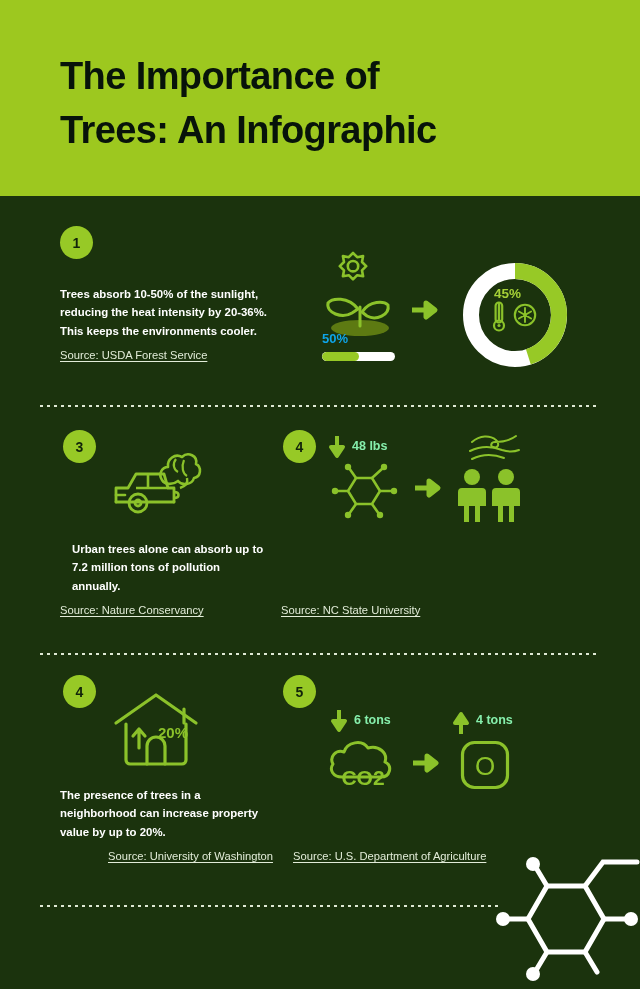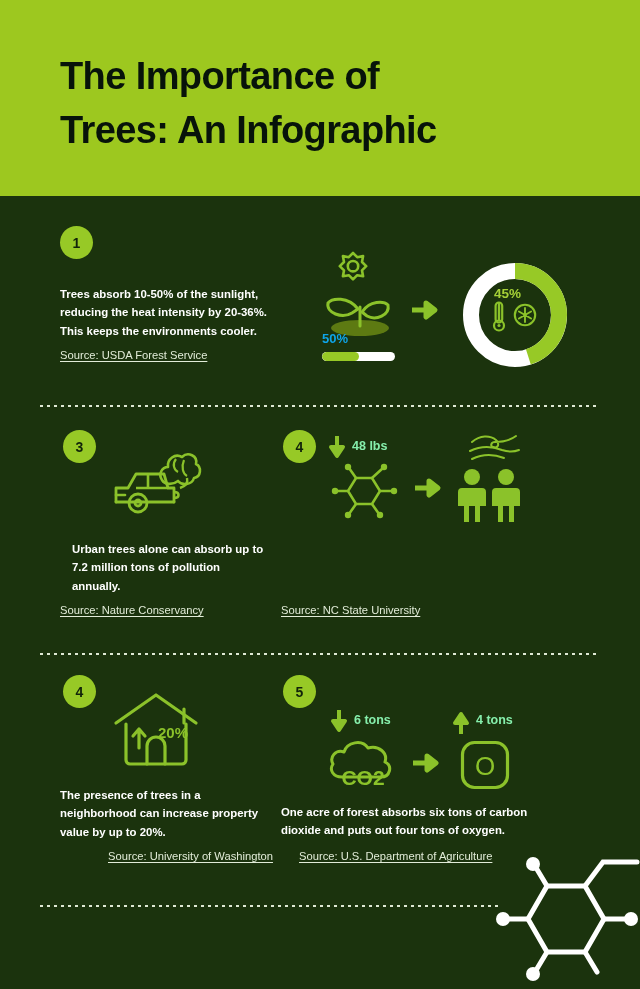--- a/index.html
+++ b/index.html
@@ -281,22 +281,21 @@
     </svg>
   </div>
 
   <div class="ico" style="left:460px; top:740px;">
     <svg width="50" height="50" viewBox="0 0 50 50">
       <rect x="2.5" y="2.5" width="45" height="45" rx="12" fill="none" stroke="#8bc22a" stroke-width="3.2"></rect>
       <text x="25" y="35" fill="#8bc22a" text-anchor="middle" font-family="Liberation Sans, sans-serif" font-size="26">O</text>
     </svg>
   </div>
 
-  <div class="body-text" style="left:281px; top:803px; width:284px;">One acre of forest absorbs six tons of carbon dioxide and puts out four tons of oxygen.</div>
-  <div class="source" style="left:299px; top:850px;">Source: U.S. Department of Agriculture</div>
+  <div class="source" style="left:293px; top:850px;">Source: U.S. Department of Agriculture</div>
 
   <div class="divider" style="left:40px; top:905px; width:462px;"></div>
 
   <div class="ico" style="left:505px; top:852px;">
     <svg width="140" height="137" viewBox="0 0 140 137">
       <g stroke="#ffffff" stroke-width="5" fill="none" stroke-linecap="round">
         <path d="M42 34 L80 34 L99 67 L80 100 L42 100 L23 67 Z"></path>
         <path d="M42 34 L30 14 M80 34 L98 10 L132 10 M99 67 L124 67 M80 100 L92 120 M42 100 L30 120 M23 67 L0 67"></path>
       </g>
       <g fill="#ffffff">

